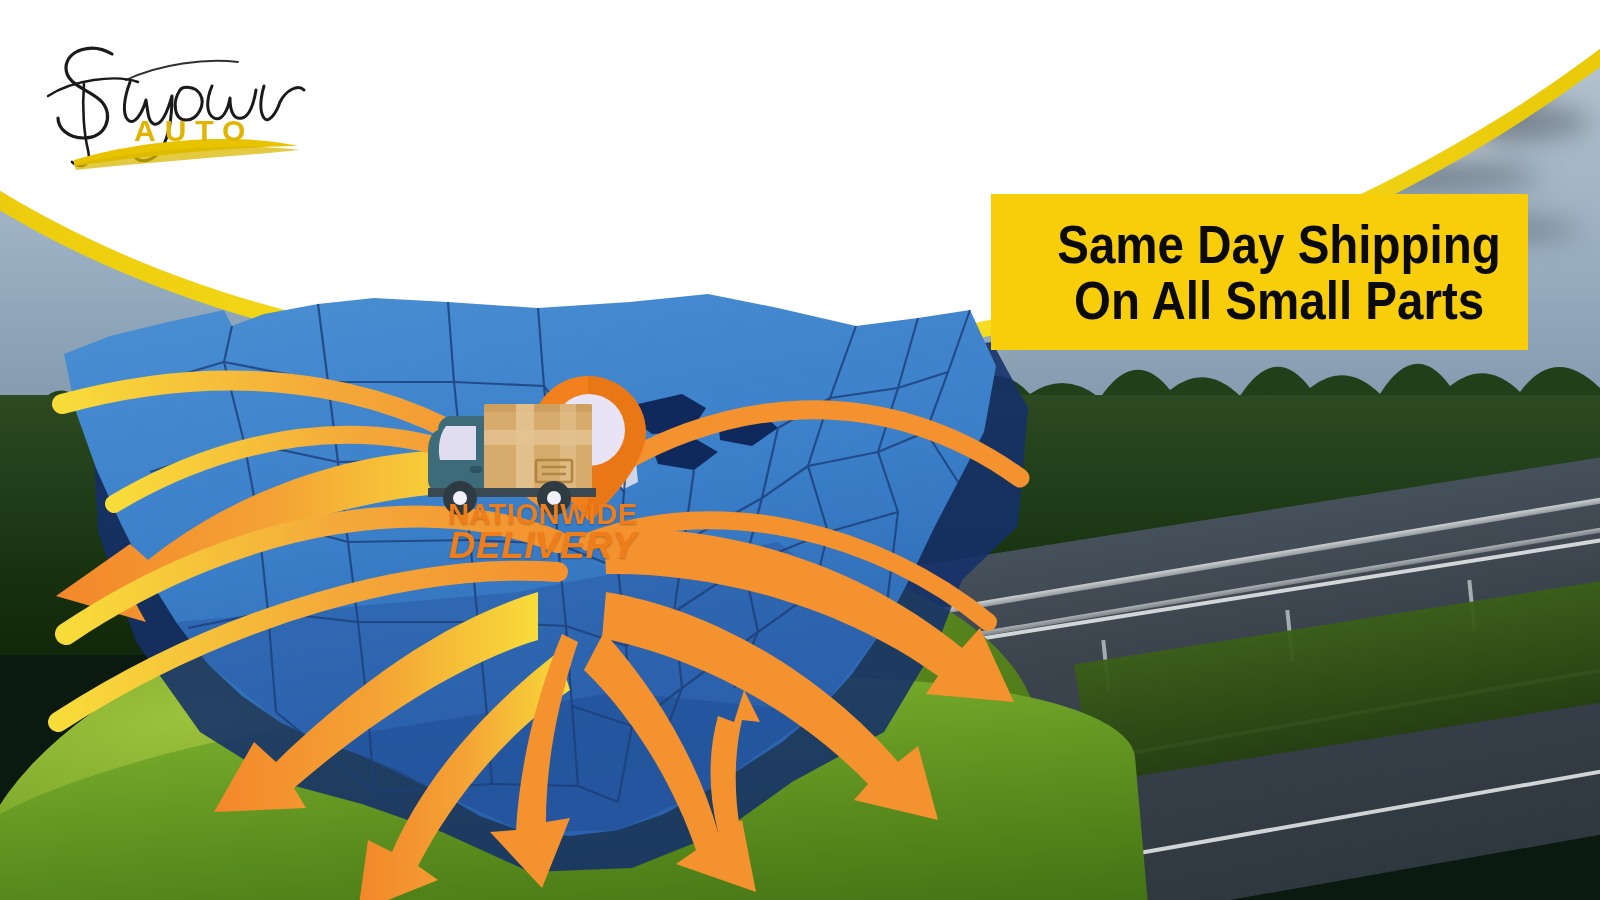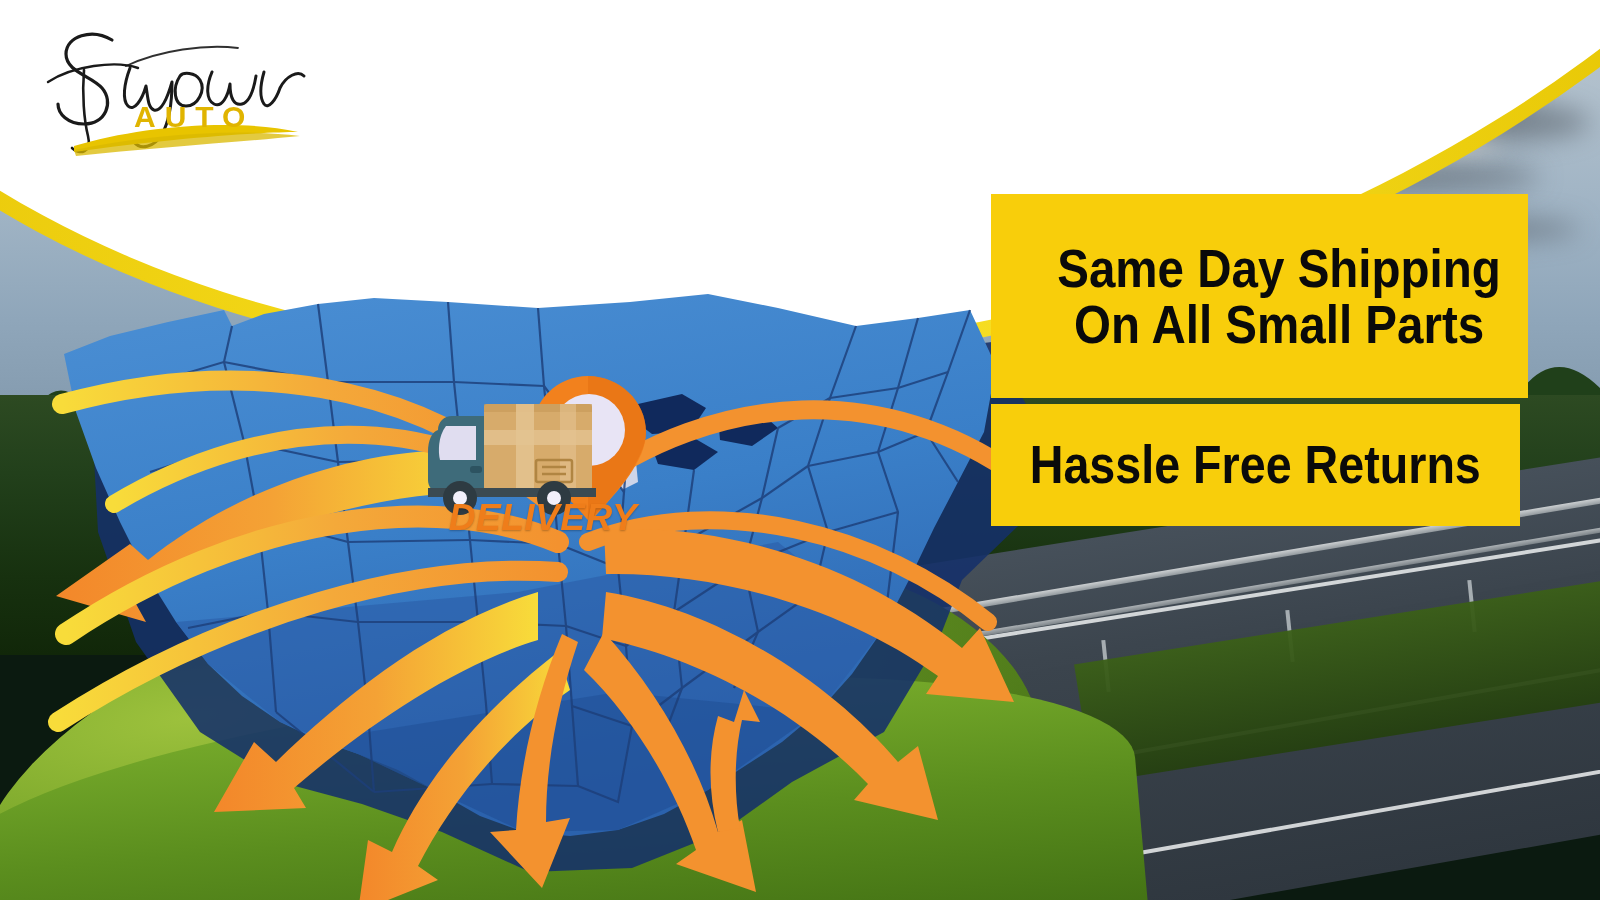--- a/index.html
+++ b/index.html
@@ -120,21 +120,21 @@
     transform:rotate(-11.6deg);
   }
   .swoosh{
     position:absolute;left:-270px;top:-420px;width:2340px;height:806px;
     background:linear-gradient(100deg,#e6c205 0%, #f2d616 25%, #f6dd22 55%, #e8c806 80%, #d9b600 100%);
     border-radius:0 0 50% 50% / 0 0 100% 100%;
     transform:rotate(-11.6deg);
   }
 
   
-  .logo{position:absolute;left:30px;top:14px;width:300px;height:145px;}
+  .logo{position:absolute;left:30px;top:28px;width:300px;height:145px;}
   .logo svg{display:block;}
 
   
   .usmap{position:absolute;left:18px;top:292px;width:1010px;height:570px;}
   .usmap svg{display:block;overflow:visible;}
 
   
   .delivery{position:absolute;left:420px;top:368px;width:240px;height:220px;}
   .nw-text{
     position:absolute;left:408px;top:500px;width:270px;text-align:center;
@@ -144,21 +144,21 @@
   .nw1{font-size:29px;letter-spacing:.5px;}
   .nw2{font-size:37px;letter-spacing:.5px;font-style:italic;}
 
   
   .banner{
     position:absolute;background:#f8ce0b;display:flex;flex-direction:column;
     align-items:center;justify-content:center;color:#0a0a0a;
     font-weight:700;line-height:1.04;text-align:center;
   }
   .banner span{display:block;transform:scaleX(.88);transform-origin:center;white-space:nowrap;}
-  #banner-1{left:991px;top:194px;width:537px;height:204px;padding-left:40px;}
+  #banner-1{left:991px;top:194px;width:537px;height:156px;padding-left:40px;}
   #banner-2{left:991px;top:404px;width:529px;height:122px;}
   #banner-3{left:991px;top:578px;width:537px;height:168px;}
   #banner-1 span{font-size:54px;}
   #banner-2 span{font-size:53px;}
   #banner-3 span{font-size:56px;}
 </style>
 </head>
 <body>
 
 <div class="stage">
@@ -443,26 +443,24 @@
 
         <circle cx="40" cy="130" r="17" fill="#2e3b42"></circle>
           <circle cx="40" cy="130" r="7" fill="#f2f0fb"></circle>
         <circle cx="134" cy="130" r="17" fill="#2e3b42"></circle>
           <circle cx="134" cy="130" r="7" fill="#f2f0fb"></circle>
       </g>
     </svg>
   </div>
 
   <div class="nw-text">
+    <div class="nw1">NATIONWIDE</div>
     <div class="nw2">DELIVERY</div>
   </div>
 
   <div class="banner" id="banner-1">
     <span>Same Day Shipping</span>
     <span>On All Small Parts</span>
   </div>
 
-  <div class="banner" id="banner-2">
-    <span>Hassle Free Returns</span>
-  </div>
 
 
 </div>
 
 </body></html>

